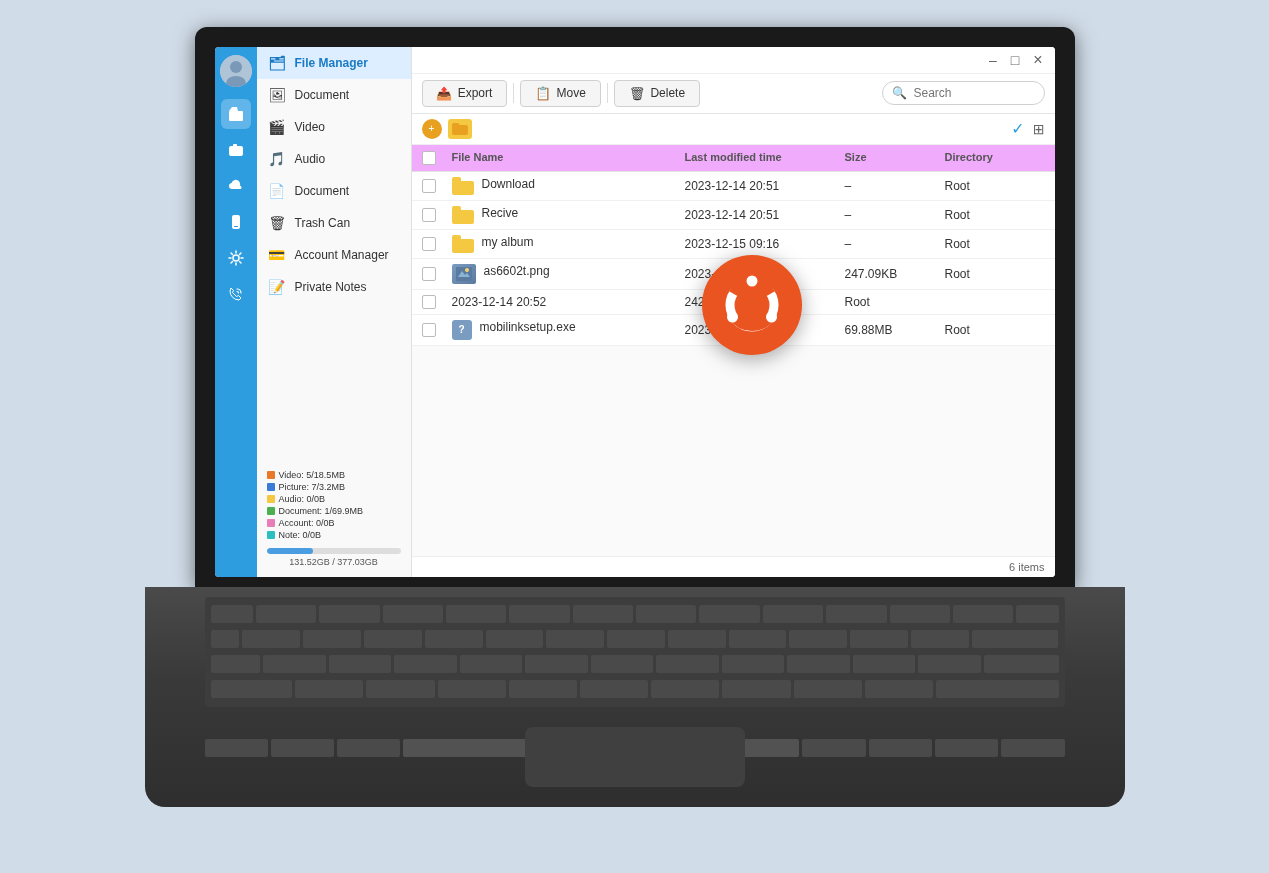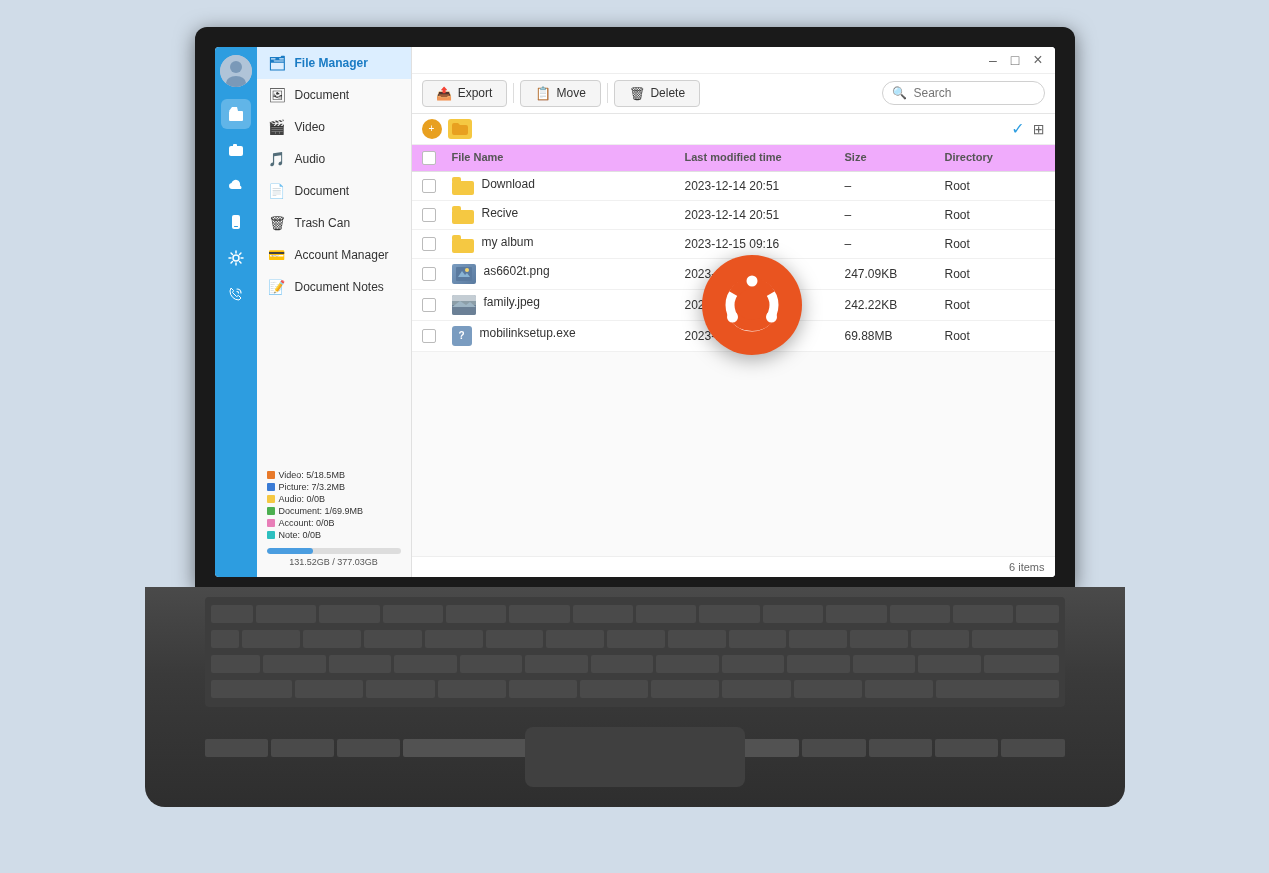--- a/index.html
+++ b/index.html
@@ -472,21 +472,21 @@
         <div class="sidebar-menu-item">
           <span class="menu-icon">🗑</span>
           <span>Trash Can</span>
         </div>
         <div class="sidebar-menu-item">
           <span class="menu-icon">💳</span>
           <span>Account Manager</span>
         </div>
         <div class="sidebar-menu-item">
           <span class="menu-icon">📝</span>
-          <span>Document Notes</span>
+          <span>Private Notes</span>
         </div>
 
         <div class="sidebar-bottom">
 
           <div class="legend-item">
             <div class="legend-dot" style="background:#e8792a;"></div>
             <span>Video: 5/18.5MB</span>
           </div>
           <div class="legend-item">
             <div class="legend-dot" style="background:#3a7bd5;"></div>
@@ -635,31 +635,20 @@
             </div>
             <div>2023-12-14 20:52</div>
             <div>247.09KB</div>
             <div>Root</div>
           </div>
 
           <div class="table-row">
             <div>
                 <div class="checkbox"></div>
               </div>
-            <div class="file-name-cell">
-              <div style="width:24px;height:20px;border-radius:2px;overflow:hidden;">
-                <svg width="24" height="20" viewBox="0 0 24 20">
-                  <rect width="24" height="20" fill="#8c9ea8"></rect>
-                  <rect y="10" width="24" height="10" fill="#6b8096"></rect>
-                  <polygon points="0,12 8,6 14,10 18,7 24,12" fill="#9eb5c4"></polygon>
-                  <rect x="0" y="0" width="24" height="6" fill="#c4cdd4"></rect>
-                </svg>
-              </div>
-              <span>family.jpeg</span>
-            </div>
             <div>2023-12-14 20:52</div>
             <div>242.22KB</div>
             <div>Root</div>
           </div>
 
           <div class="table-row">
             <div>
                 <div class="checkbox"></div>
               </div>
             <div class="file-name-cell">

